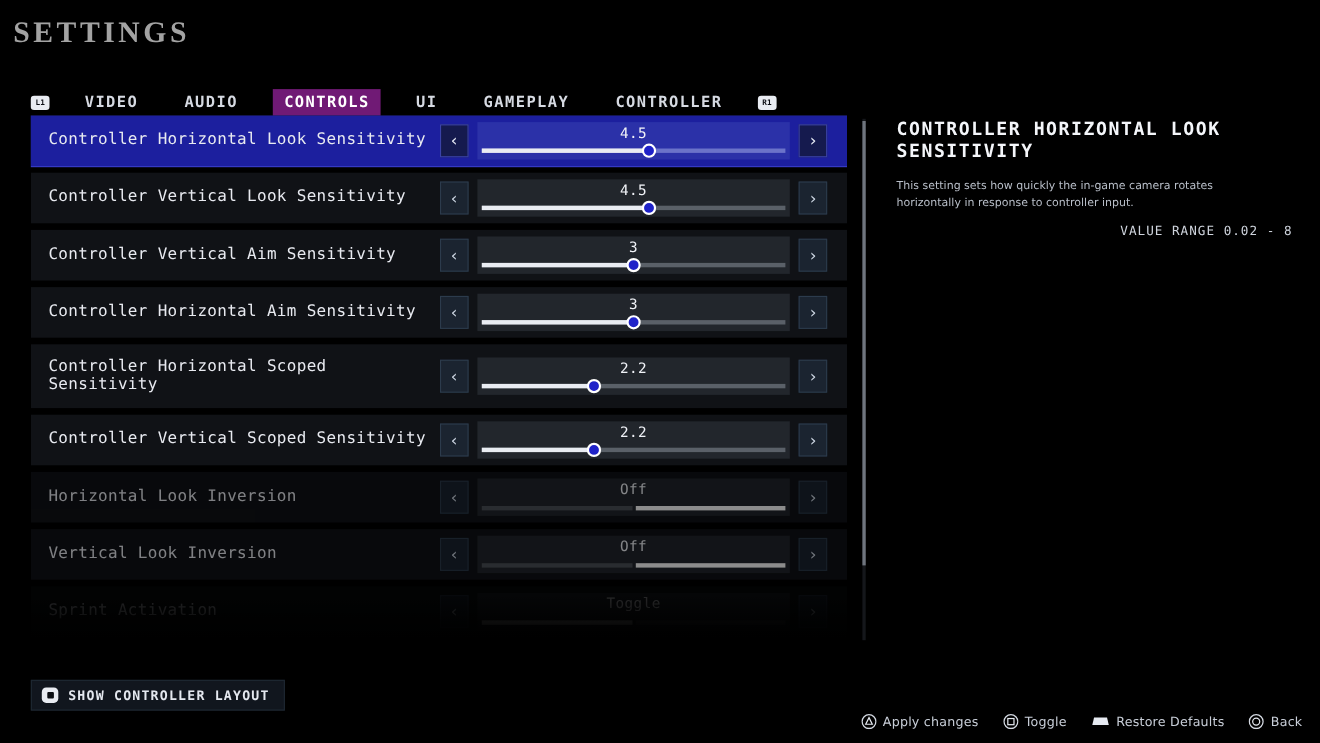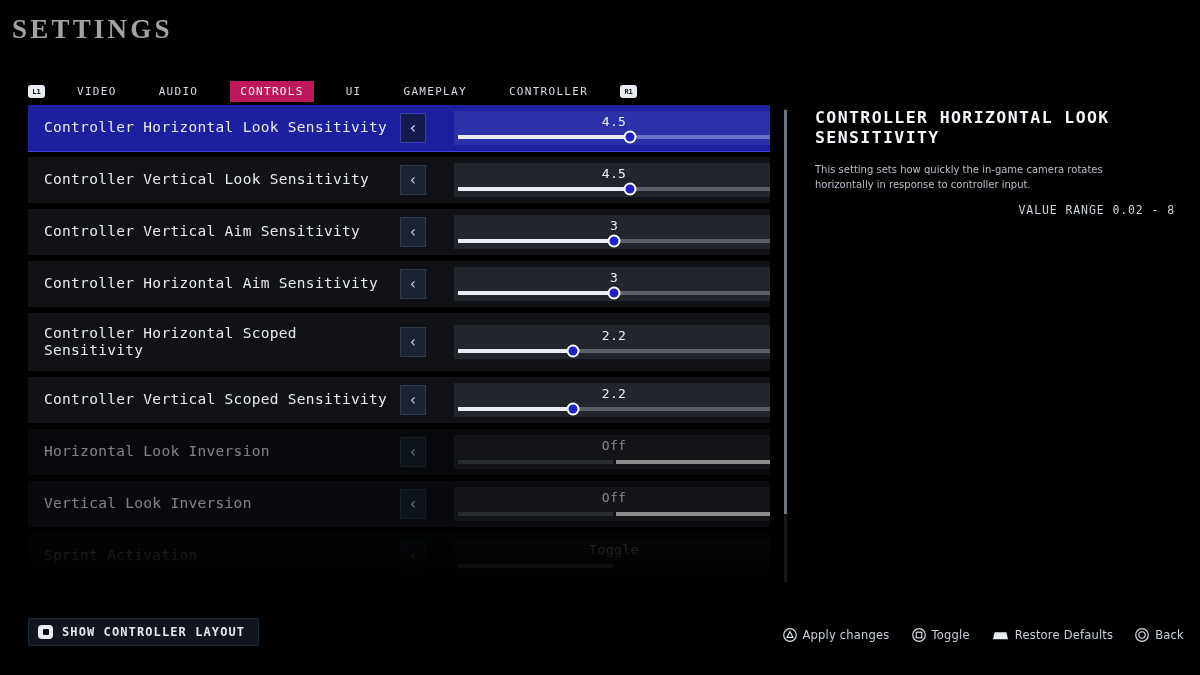--- a/index.html
+++ b/index.html
@@ -31,29 +31,29 @@
   #tabbar {
     position: absolute;
     left: 28px;
     top: 60px;
     display: flex;
     align-items: center;
     gap: 0px;
     margin-top: 21px;
   }
   .tab {
-    font-size: 11px;
+    font-size: 14px;
     letter-spacing: 1.3px;
-    font-weight: normal;
+    font-weight: bold;
     color: #d6dae2;
     padding: 4px 10px;
     white-space: nowrap;
   }
   .tab.active {
-    background: #be185d;
+    background: #701a75;
     color: #ffffff;
   }
   .bumper {
     width: 17px;
     height: 13px;
     border-radius: 3px;
     background: #e9ecf2;
     color: #0a0c12;
     font-size: 7px;
     font-weight: bold;
@@ -118,26 +118,25 @@
   .row.selected .arrow-btn {
     background: #151a4e;
     border-color: #3a42a8;
     color: #e9ecf6;
   }
   .arrow-btn.left { margin-right: 8px; }
   .arrow-btn.right { margin-left: 8px; }
 
   .control {
     flex: none;
-    width: 320px;
+    width: 284px;
     height: 34px;
     background: #22262c;
     position: relative;
     box-sizing: border-box;
-    margin-left: 20px;
   }
   .row.selected .control { background: #2b31a8; }
 
   .control-value {
     position: absolute;
     left: 0; right: 0;
     top: 3px;
     text-align: center;
     font-size: 13px;
     color: #f0f2f7;
@@ -283,22 +282,23 @@
   #footer-right {
     position: absolute;
     right: 16px;
     top: 628px;
     display: flex;
     align-items: center;
     gap: 22px;
   }
   .hint {
     display: flex;
-    align-items: center;
+    align-items: flex-start;
     gap: 6px;
+    margin-top: 21px;
   }
   .hint .label {
     font-size: 11.5px;
     color: #c8ced8;
     letter-spacing: 0.2px;
     white-space: nowrap;
     font-family: "DejaVu Sans", sans-serif;
   }
   .ps-icon { flex: none; display: block; }
 

